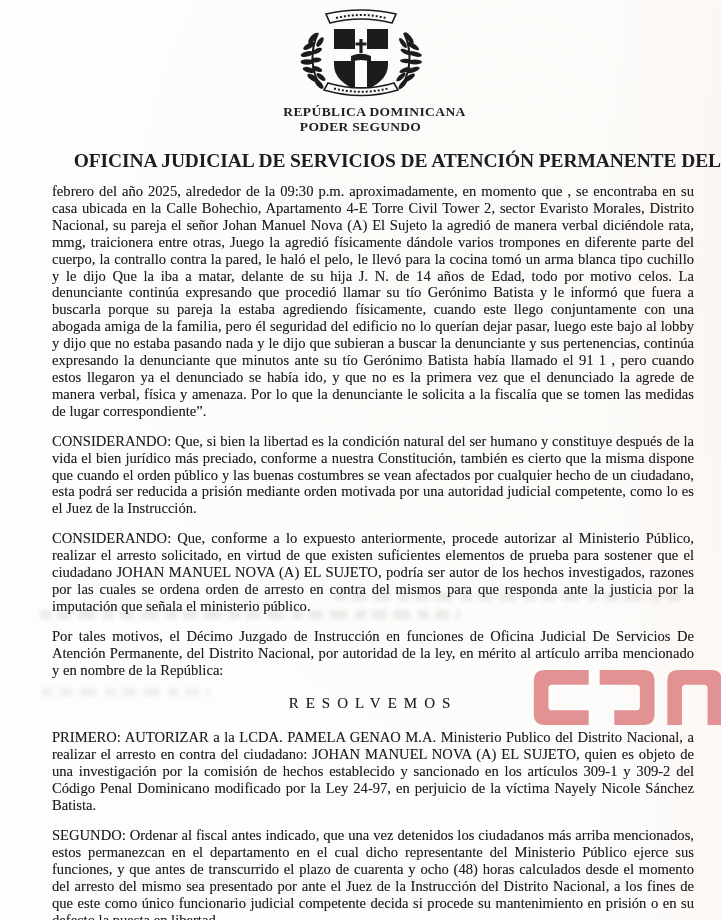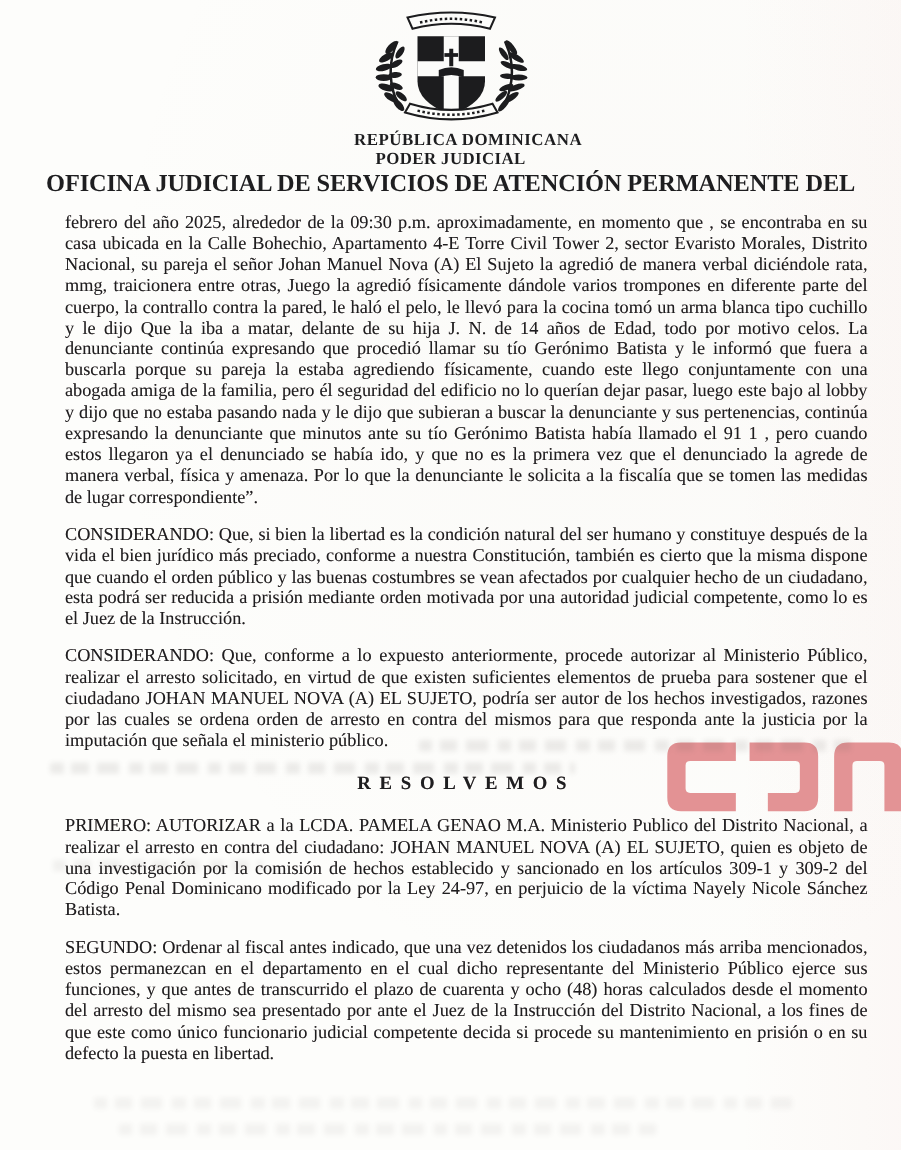--- a/index.html
+++ b/index.html
@@ -12,30 +12,30 @@
       radial-gradient(ellipse at 70% 30%, rgba(200,180,170,0.04), transparent 60%),
       linear-gradient(90deg, transparent 82%, rgba(225,150,150,0.05));
     overflow:hidden;
     font-family:"Liberation Serif","DejaVu Serif",serif;
     color:#1e1e20;
   }
   .header{text-align:center;padding-top:5px;}
   .emblem{display:block;margin:0 auto;}
   .country-line{font-size:13.5px;font-weight:bold;letter-spacing:.4px;line-height:15px;margin-top:3px;margin-left:28px;}
   .branch-line{font-size:13.5px;font-weight:bold;letter-spacing:.3px;line-height:15px;}
-  .doc-title{font-size:19.5px;font-weight:bold;line-height:21px;margin-top:3px;letter-spacing:-0.1px;}
+  .doc-title{font-size:19.5px;font-weight:bold;line-height:21px;margin-top:16px;letter-spacing:-0.1px;text-align:right;}
   .doc-body{padding:12px 27px 0 28px;margin-left:24px;}
   p.doc-par{
     font-size:14.6px;line-height:16.9px;
     text-align:justify;margin:0 0 13px 0;
     text-shadow:0 0 .4px rgba(70,45,45,.45);
   }
   .resolvemos-row{position:relative;margin:4px 0 14px 0;height:24px;}
   .resolvemos{
-    text-align:center;font-weight:bold;font-size:15px;
+    text-align:center;font-weight:normal;font-size:15px;
     letter-spacing:7px;line-height:24px;
     text-shadow:0 0 .4px rgba(70,45,45,.45);
   }
   .cdn-watermark{position:absolute;left:480px;top:-23px;width:192px;height:59px;}
   .cdn-watermark svg{display:block;width:192px;height:59px;opacity:.92;}
   .ghost{
     position:absolute;height:9px;border-radius:2px;
     filter:blur(2.2px);opacity:.10;
     background:repeating-linear-gradient(90deg,#5a5350 0 11px,transparent 11px 17px,#5a5350 17px 31px,transparent 31px 38px,#5a5350 38px 55px,transparent 55px 63px);
   }
@@ -96,30 +96,31 @@
 
       <rect x="73.4" y="34" width="3.2" height="14" fill="#1c1c1e"></rect>
       <rect x="69.5" y="37.5" width="11" height="3" fill="#1c1c1e"></rect>
       <path d="M65,51 Q75,46.5 85,51 L85,57 Q75,53 65,57 Z" fill="#1c1c1e"></path>
 
       <path d="M38,85 Q75,96 112,85 L108,78 Q75,88 42,78 Z" fill="#fcfcfa" stroke="#1c1c1e" stroke-width="1.6"></path>
       <path d="M48,83.5 Q75,90 102,83.5" stroke="#1c1c1e" stroke-width="2" stroke-dasharray="2 2" fill="none"></path>
     </svg>
 
     <div class="country-line">REPÚBLICA DOMINICANA</div>
-    <div class="branch-line">PODER JUDICIAL</div>
+    <div class="branch-line">PODER SEGUNDO</div>
     <div class="doc-title">
       <span>OFICINA JUDICIAL DE SERVICIOS DE ATENCIÓN PERMANENTE DEL</span><br>
     </div>
   </div>
 
   <div class="doc-body">
     <p class="doc-par">febrero del año 2025, alrededor de la 09:30 p.m. aproximadamente, en momento que , se encontraba en su casa ubicada en la Calle Bohechio, Apartamento 4-E Torre Civil Tower 2, sector Evaristo Morales, Distrito Nacional, su pareja el señor Johan Manuel Nova (A) El Sujeto la agredió de manera verbal diciéndole rata, mmg, traicionera entre otras, Juego la agredió físicamente dándole varios trompones en diferente parte del cuerpo, la contrallo contra la pared, le haló el pelo, le llevó para la cocina tomó un arma blanca tipo cuchillo y le dijo Que la iba a matar, delante de su hija J. N. de 14 años de Edad, todo por motivo celos. La denunciante continúa expresando que procedió llamar su tío Gerónimo Batista y le informó que fuera a buscarla porque su pareja la estaba agrediendo físicamente, cuando este llego conjuntamente con una abogada amiga de la familia, pero él seguridad del edificio no lo querían dejar pasar, luego este bajo al lobby y dijo que no estaba pasando nada y le dijo que subieran a buscar la denunciante y sus pertenencias, continúa expresando la denunciante que minutos ante su tío Gerónimo Batista había llamado el 91 1 , pero cuando estos llegaron ya el denunciado se había ido, y que no es la primera vez que el denunciado la agrede de manera verbal, física y amenaza. Por lo que la denunciante le solicita a la fiscalía que se tomen las medidas de lugar correspondiente”.</p>
     <p class="doc-par">CONSIDERANDO: Que, si bien la libertad es la condición natural del ser humano y constituye después de la vida el bien jurídico más preciado, conforme a nuestra Constitución, también es cierto que la misma dispone que cuando el orden público y las buenas costumbres se vean afectados por cualquier hecho de un ciudadano, esta podrá ser reducida a prisión mediante orden motivada por una autoridad judicial competente, como lo es el Juez de la Instrucción.</p>
     <p class="doc-par">CONSIDERANDO: Que, conforme a lo expuesto anteriormente, procede autorizar al Ministerio Público, realizar el arresto solicitado, en virtud de que existen suficientes elementos de prueba para sostener que el ciudadano JOHAN MANUEL NOVA (A) EL SUJETO, podría ser autor de los hechos investigados, razones por las cuales se ordena orden de arresto en contra del mismos para que responda ante la justicia por la imputación que señala el ministerio público.</p>
+    <p class="doc-par">Por tales motivos, el Décimo Juzgado de Instrucción en funciones de Oficina Judicial De Servicios De Atención Permanente, del Distrito Nacional, por autoridad de la ley, en mérito al artículo arriba mencionado y en nombre de la República:</p>
 
     <div class="resolvemos-row">
       <div class="resolvemos">RESOLVEMOS</div>
 
       <div class="cdn-watermark">
         <svg viewBox="0 0 210 64" aria-hidden="false">
           <title>CDN</title>
           <g>
             <path d="M62,2 L14,2 Q2,2 2,14 L2,50 Q2,62 14,62 L62,62 L62,46 L22,46 Q18,46 18,42 L18,22 Q18,18 22,18 L62,18 Z" fill="#e18a8c"></path>
             <path transform="translate(72,0)" d="M2,2 L50,2 Q62,2 62,14 L62,50 Q62,62 50,62 L18,62 L18,46 L42,46 Q46,46 46,42 L46,22 Q46,18 42,18 L2,18 Z" fill="#e18a8c"></path>

